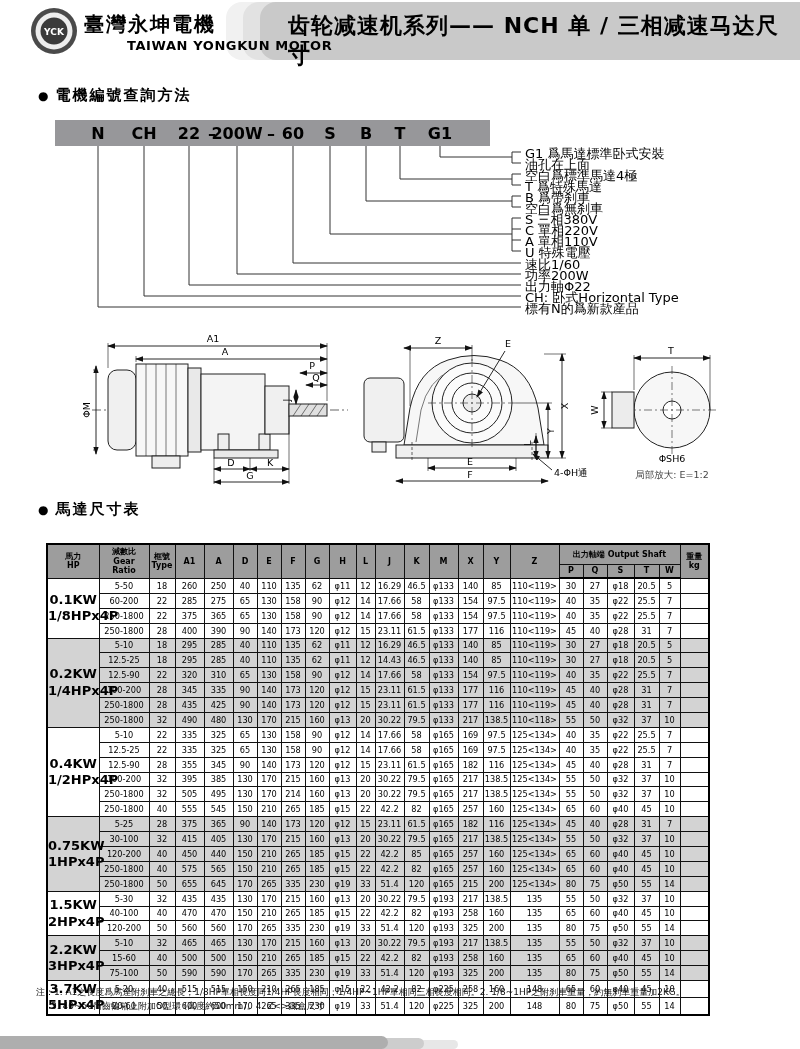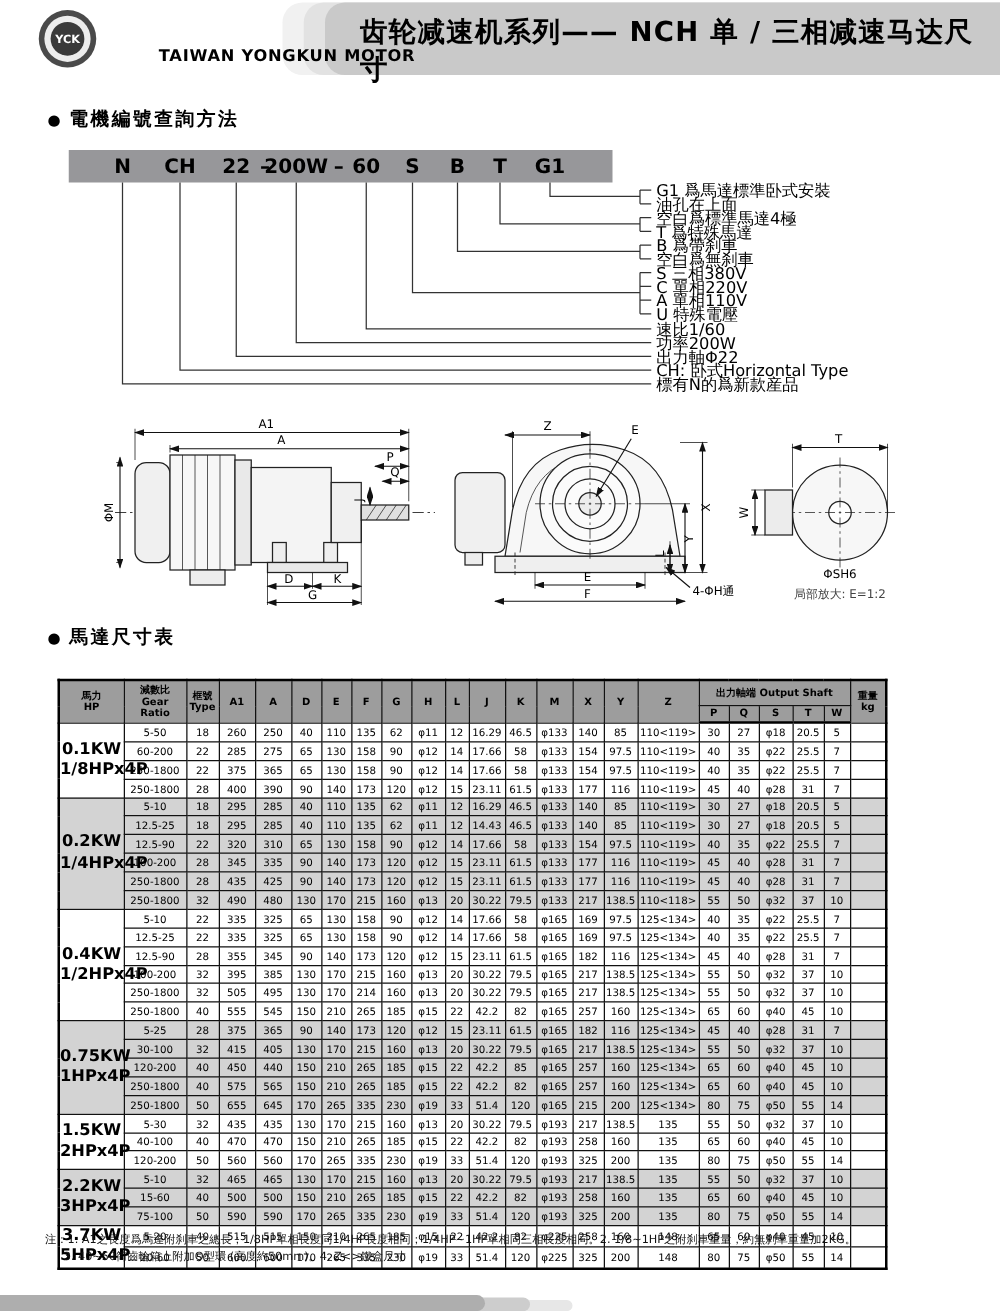--- a/index.html
+++ b/index.html
@@ -53,20 +53,21 @@
   <div class="hl hl3"></div>
   <div class="hl hl2"></div>
   <div class="hl hl1"></div>
 
   <svg class="logo" width="48" height="48">
     <circle cx="24" cy="24" r="23" fill="#4a4a4a"></circle>
     <circle cx="24" cy="24" r="18.5" fill="#ededed"></circle>
     <circle cx="24" cy="24" r="13.5" fill="#3a3a3a"></circle>
     <text x="24" y="27.5" text-anchor="middle" font-size="9" font-weight="bold" fill="#fff">YCK</text>
   </svg>
+  <div class="logo-zh">臺灣永坤電機</div>
   <div class="logo-en">TAIWAN YONGKUN MOTOR</div>
   <div class="title-zh">齿轮减速机系列—— NCH 单 / 三相减速马达尺寸</div>
 
   <div class="sec-title" style="top:86px;">
     <span class="bullet">●</span>
     <span>電機編號查詢方法</span>
   </div>
 
   <div class="code-bar">
     <span class="code-part" style="left:43px">N</span>

